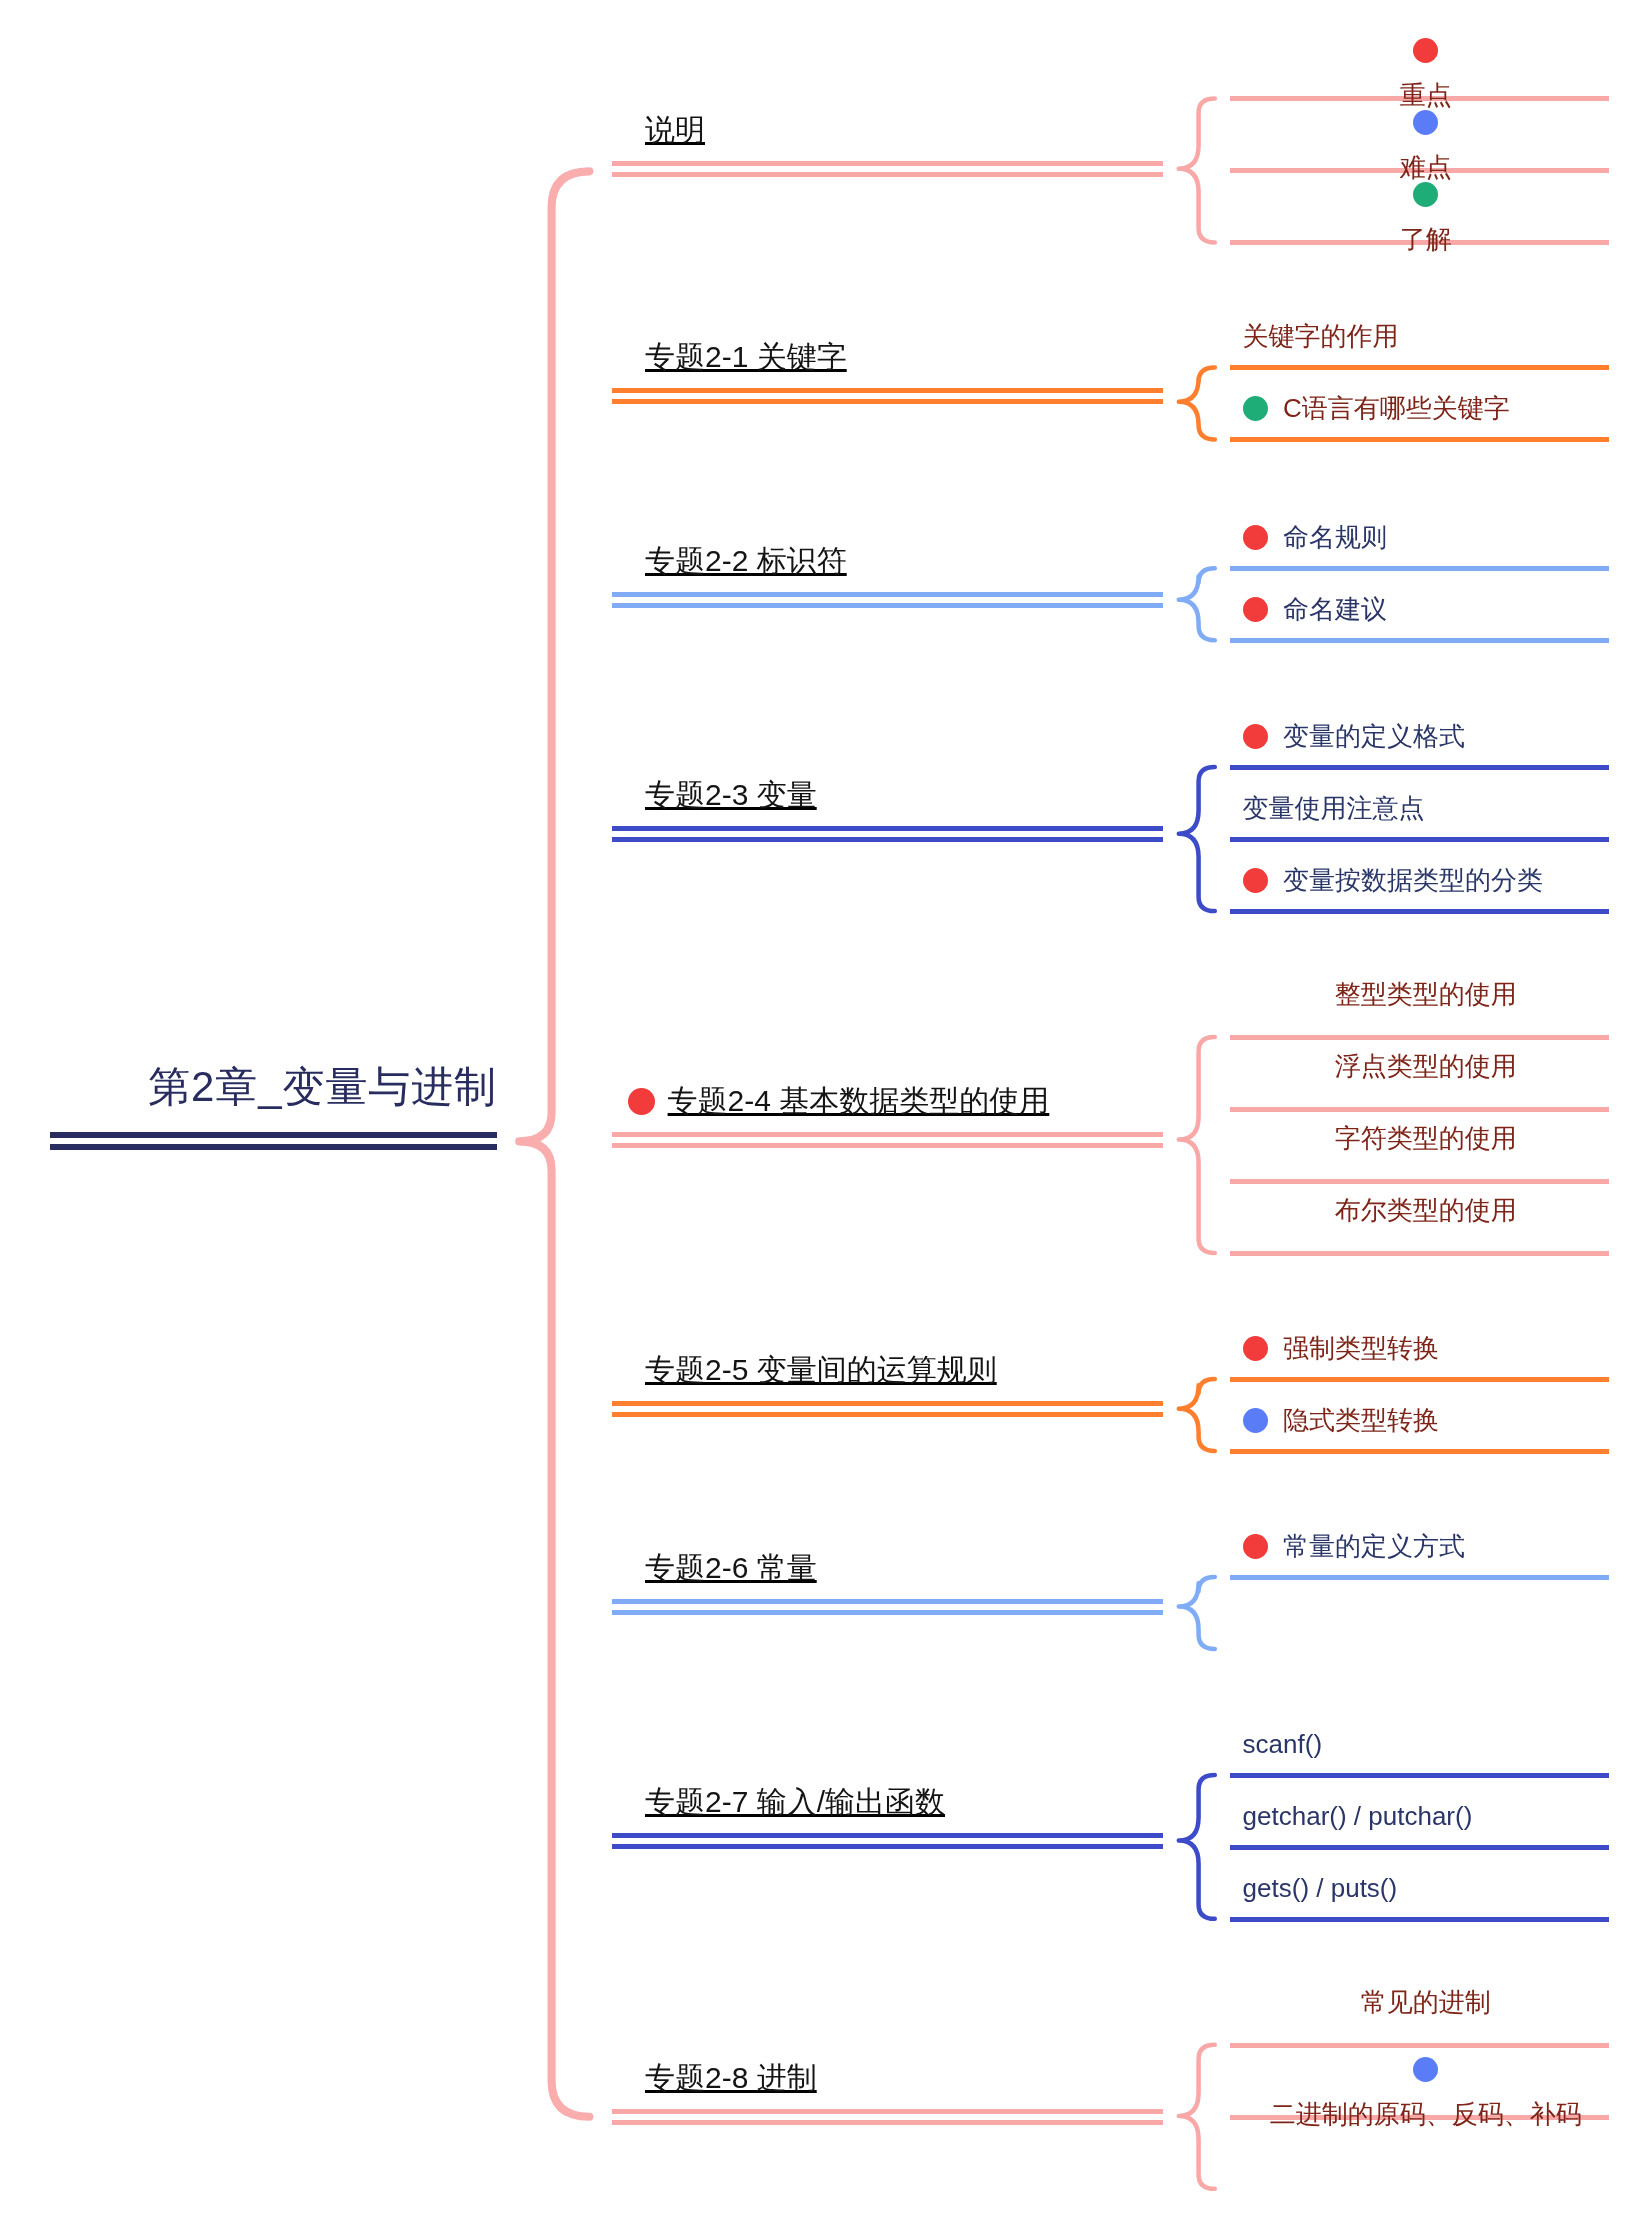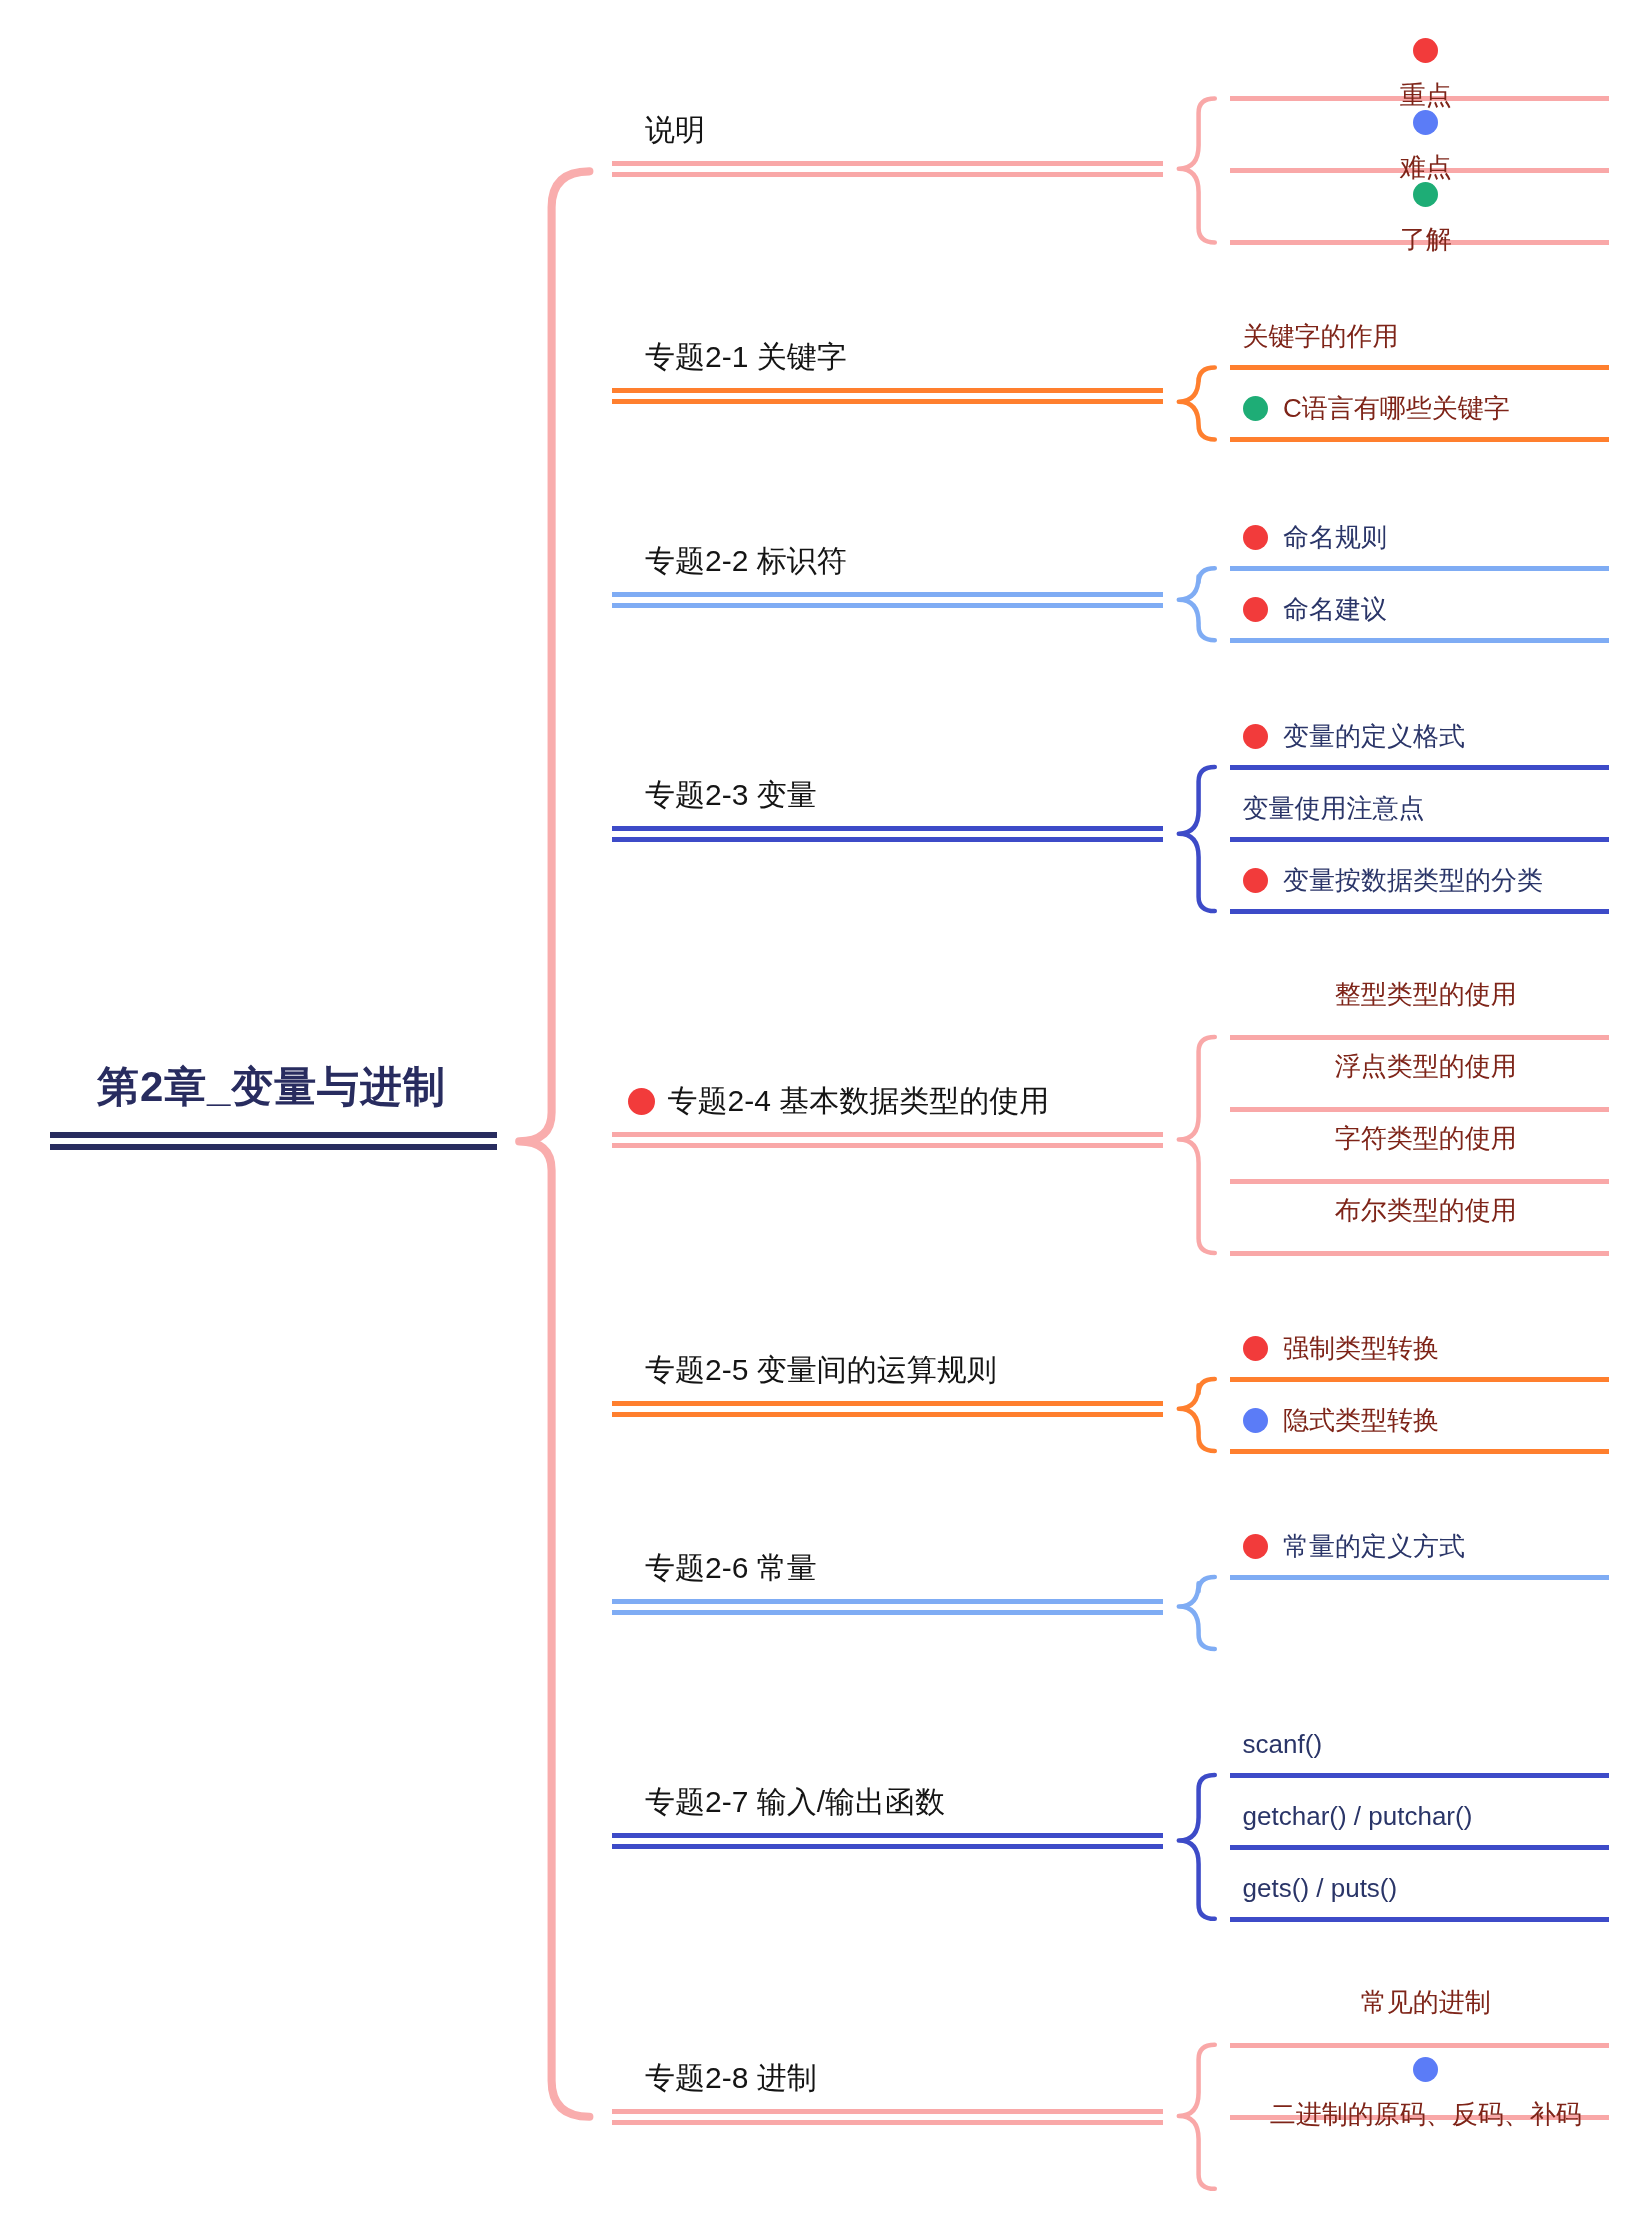--- a/index.html
+++ b/index.html
@@ -12,27 +12,27 @@
   svg.braces path { fill:none; stroke-linecap:round; stroke-linejoin:round; }
   path.big { stroke:var(--salmonlight); stroke-width:9; }
   path.b-salmon   { stroke:var(--salmon);    stroke-width:5; }
   path.b-orange   { stroke:var(--orange);    stroke-width:5; }
   path.b-lightblue{ stroke:var(--lightblue); stroke-width:5; }
   path.b-royalblue{ stroke:var(--royalblue); stroke-width:5; }
 
   
   .root { position:absolute; left:50px; top:1060px; width:447px; }
   .root .root-label {
-    display:block; padding-left:47px; font-size:42px; font-weight:bold;
-    line-height:54px; color:var(--navy); letter-spacing:0.9px; white-space:nowrap;
+    display:block; padding-left:47px; font-size:42px; font-weight:normal;
+    line-height:54px; color:var(--navy); letter-spacing:0.9px; white-space:nowrap;text-align:right;
   }
   .root .dbl { margin-top:18px; height:18px; border-top:6.3px solid var(--navy); border-bottom:6.3px solid var(--navy); }
 
   
-  .branch-node { position:absolute; left:612px; width:551px; }
+  .branch-node { position:absolute; left:612px; width:551px;text-decoration:underline; }
   .bn-title {
     display:flex; align-items:center; gap:12.6px;
     padding-left:33px; height:40px; font-size:30px; font-weight:500;
     color:#141414; white-space:nowrap;
   }
   .bn-underline { margin-top:10.8px; height:16px; border-top:5.4px solid; border-bottom:5.4px solid; }
   .salmon    .bn-underline { border-color:var(--salmon); }
   .orange    .bn-underline { border-color:var(--orange); }
   .lightblue .bn-underline { border-color:var(--lightblue); }
   .royalblue .bn-underline { border-color:var(--royalblue); }

